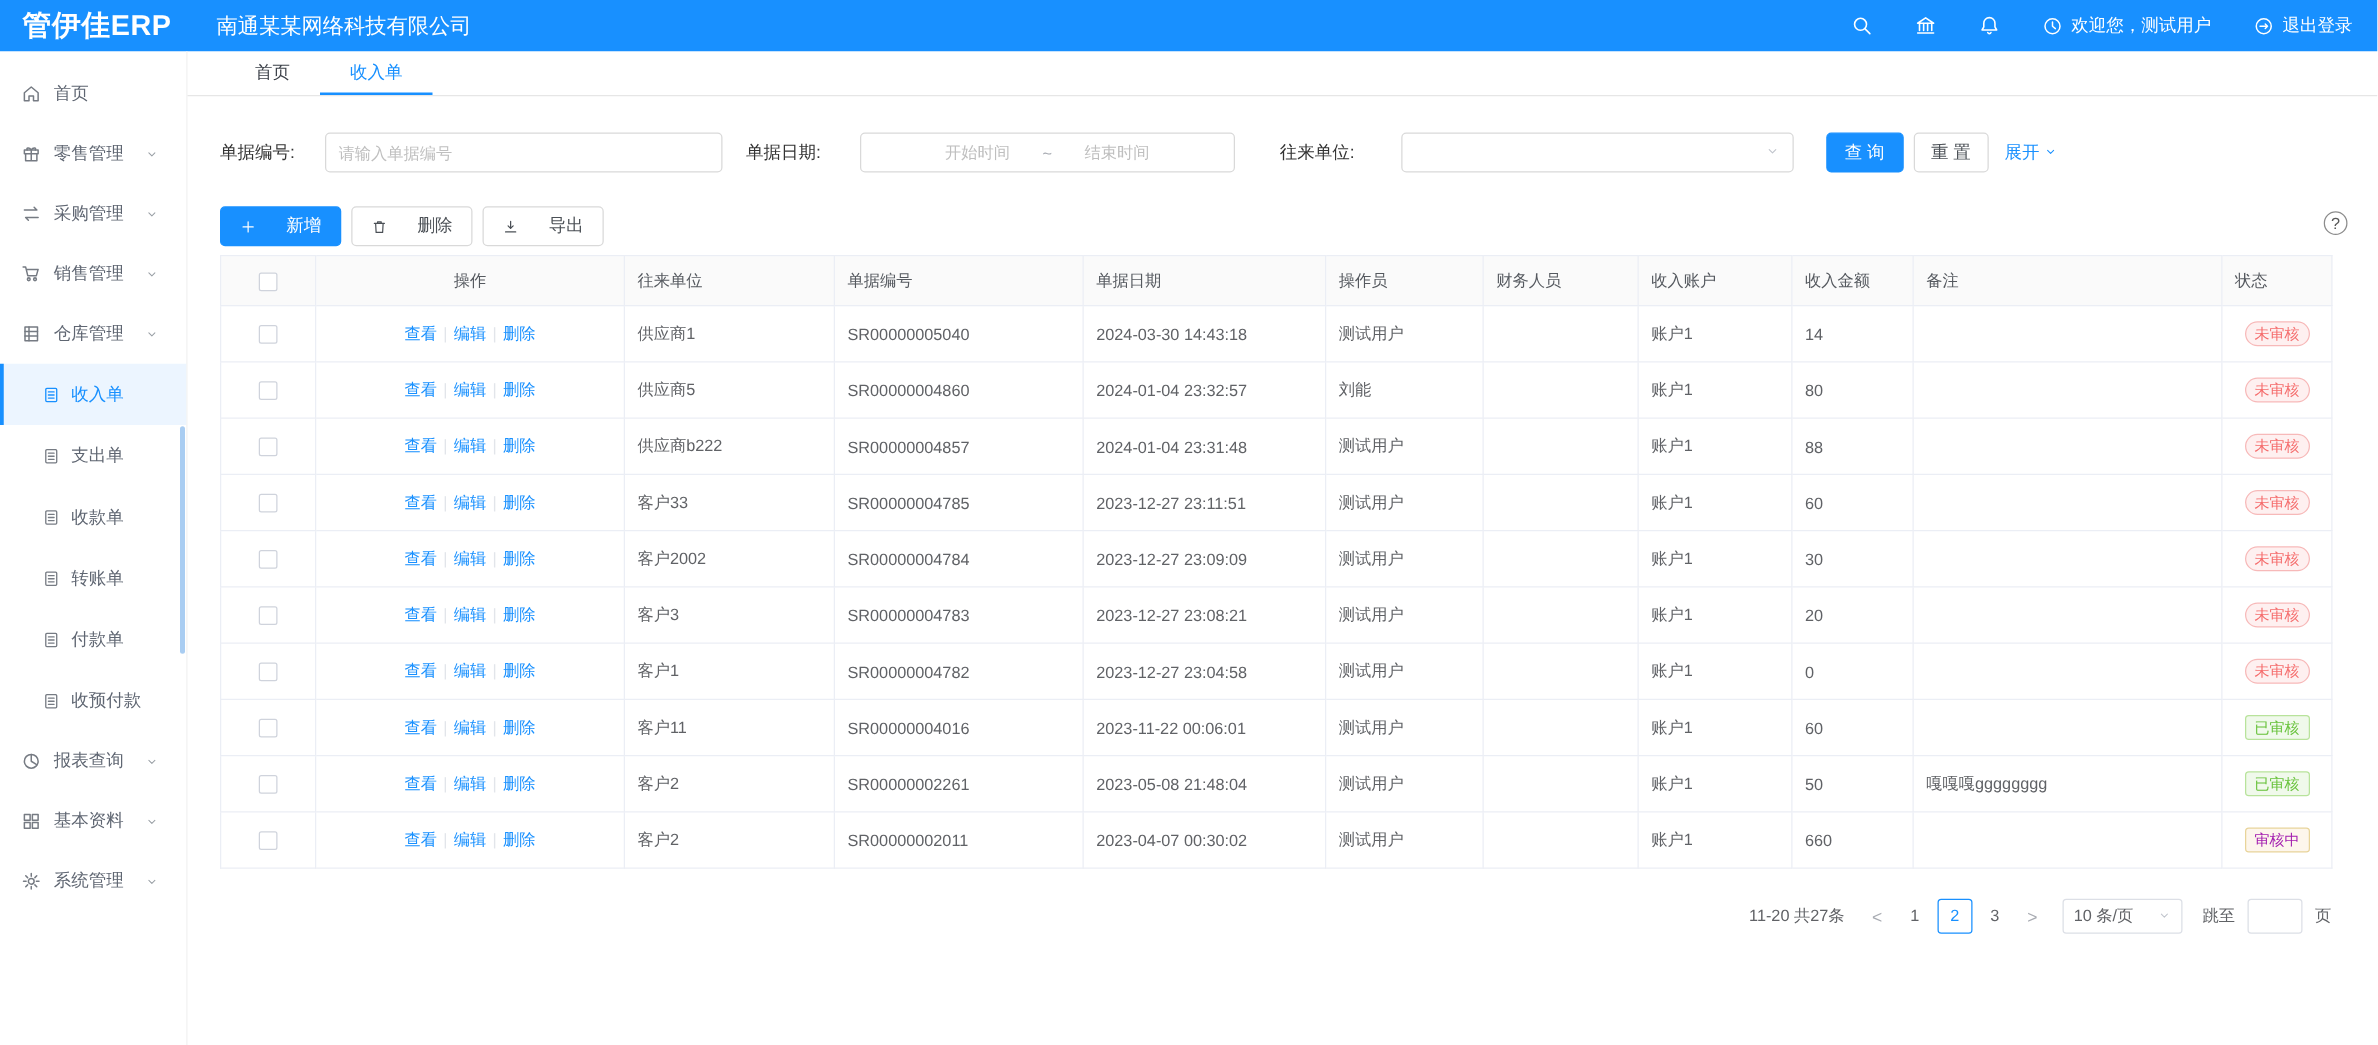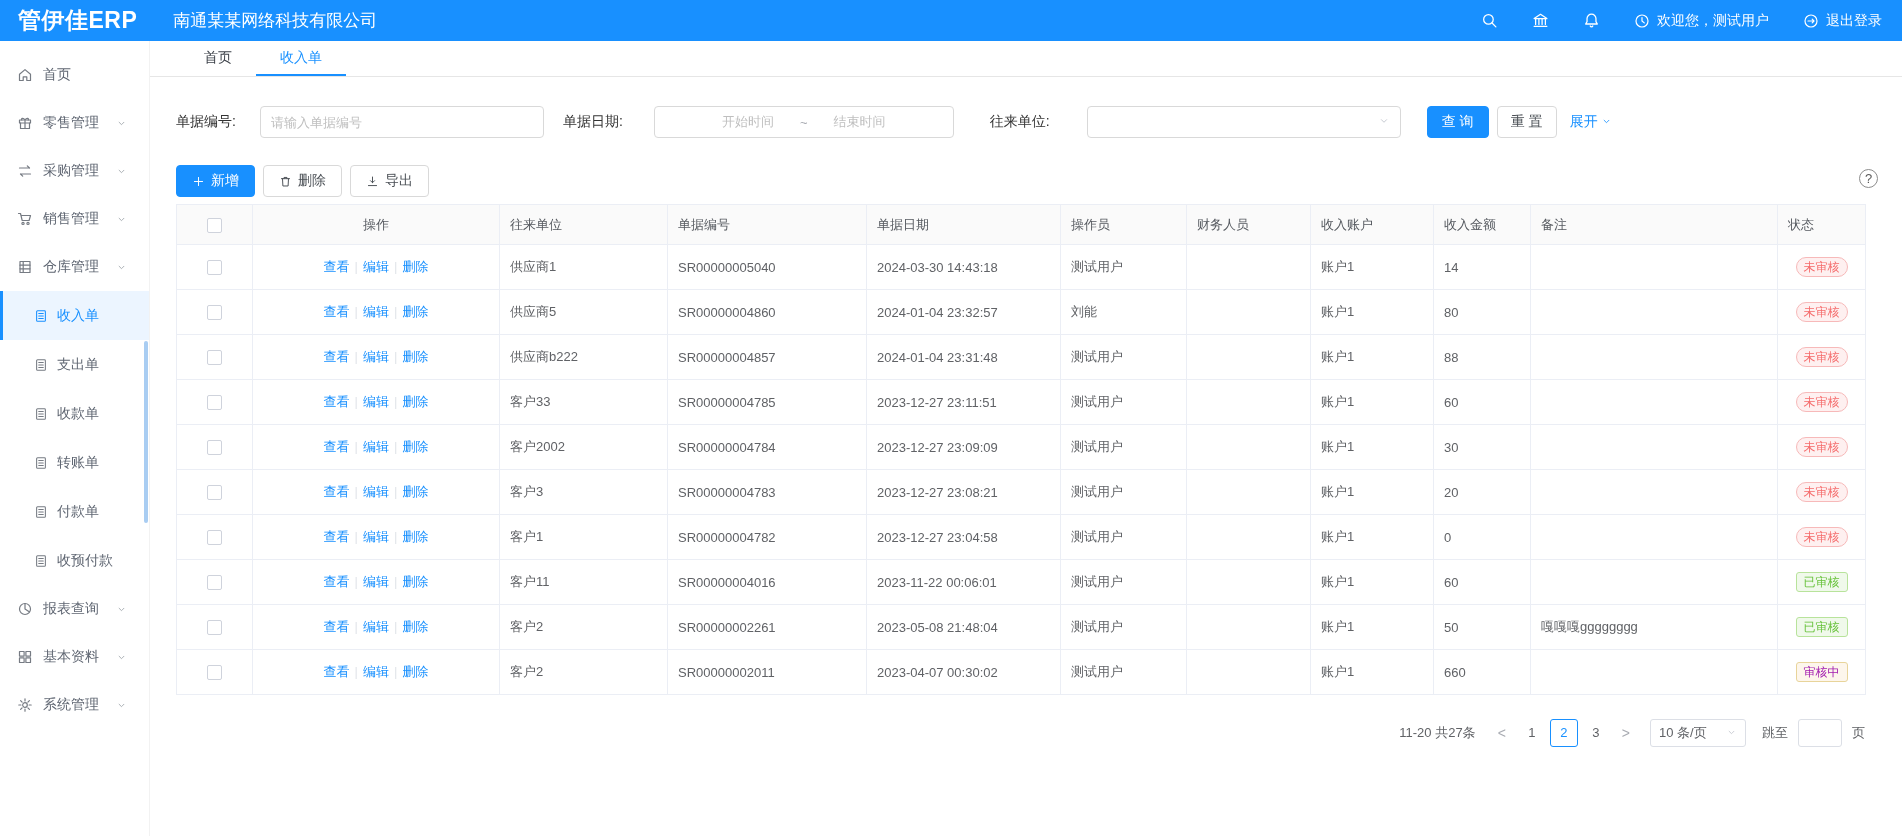--- a/index.html
+++ b/index.html
@@ -37,41 +37,41 @@
   .tabbar{height:36px;border-bottom:1px solid #e6e6e6;display:flex;padding-left:30px;}
   .tab{padding:0 24px;display:flex;align-items:center;font-size:14px;color:#3c4149;cursor:pointer;border-bottom:2px solid transparent;}
   .tab.active{color:var(--accent);border-bottom-color:var(--accent);}
 
   
   .filters{display:flex;align-items:center;margin:29px 0 0 26px;font-size:14px;color:#333;}
   .f-label{flex:none;}
   .inp{height:32px;border:1px solid #d9d9d9;border-radius:4px;font-size:13px;color:#333;
        font-family:"Liberation Sans","DejaVu Sans",sans-serif;padding:0 10px;outline:none;}
   .inp::placeholder{color:#bfbfbf;}
-  #bill-no-input{width:284px;margin-left:24px;}
+  #bill-no-input{width:318px;margin-left:24px;}
   .daterange{width:300px;height:32px;margin-left:31px;border:1px solid #d9d9d9;border-radius:4px;
        display:flex;align-items:center;justify-content:center;gap:26px;font-size:13px;color:#bfbfbf;cursor:text;}
   .daterange .tilde{color:#a8abb2;}
   .lbl2{margin-left:19px;}
   .lbl3{margin-left:36px;}
   .select{width:314px;height:32px;margin-left:37px;border:1px solid #d9d9d9;border-radius:4px;
        display:flex;align-items:center;justify-content:flex-end;padding:0 10px;cursor:pointer;}
   .select .ic{width:12px;height:12px;color:#c0c4cc;}
   .btn{height:32px;border-radius:4px;font-size:14px;display:flex;align-items:center;justify-content:center;cursor:pointer;
        font-family:"Liberation Sans","DejaVu Sans",sans-serif;}
   .btn-primary{background:var(--accent);color:#fff;border:1px solid var(--accent);}
   .btn-plain{background:#fff;color:#4b5056;border:1px solid #d9d9d9;}
   #search-btn{width:62px;margin-left:26px;}
   #reset-btn{width:60px;margin-left:8px;}
   .expand-link{margin-left:13px;color:var(--accent);font-size:14px;display:flex;align-items:center;gap:3px;cursor:pointer;}
   .expand-link .ic{width:11px;height:11px;}
 
   
   .toolbar{margin:27px 0 0 26px;display:flex;gap:8px;position:relative;padding-right:24px;}
-  .toolbar .btn{padding:0 15px;gap:6px;}
+  .toolbar .btn{padding:0 15px;gap:24px;}
   .toolbar .ic{width:13px;height:13px;}
   .help-circle{position:absolute;right:24px;top:4px;width:19px;height:19px;border:1px solid #8c8c8c;border-radius:50%;
        color:#595959;font-size:13px;display:flex;align-items:center;justify-content:center;cursor:pointer;}
 
   
   table{margin:7px 0 0 26px;width:1689px;border-collapse:collapse;table-layout:fixed;font-size:13px;color:#606266;}
   th{height:40px;background:#fafafa;font-weight:400;color:#55595f;border:1px solid #ebeef5;text-align:left;padding:0 10px;}
   td{height:45px;border:1px solid #ebeef5;padding:0 10px;overflow:hidden;white-space:nowrap;}
   .center{text-align:center;}
   .cbx{display:inline-block;width:15px;height:15px;border:1px solid #cfd3dc;border-radius:2px;background:#fff;vertical-align:middle;cursor:pointer;}

